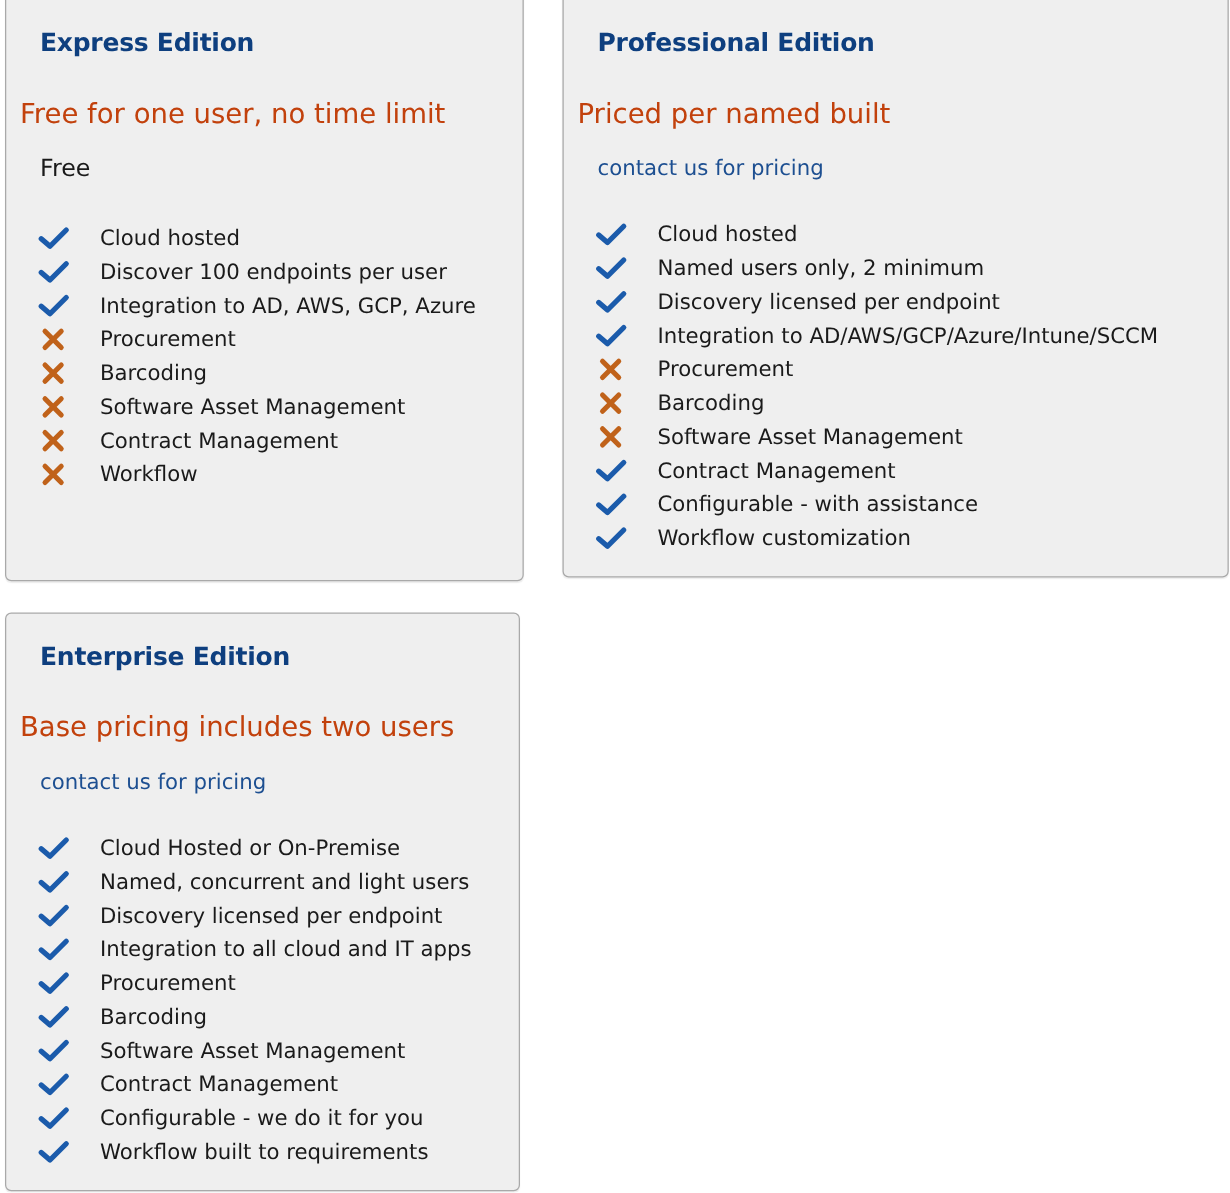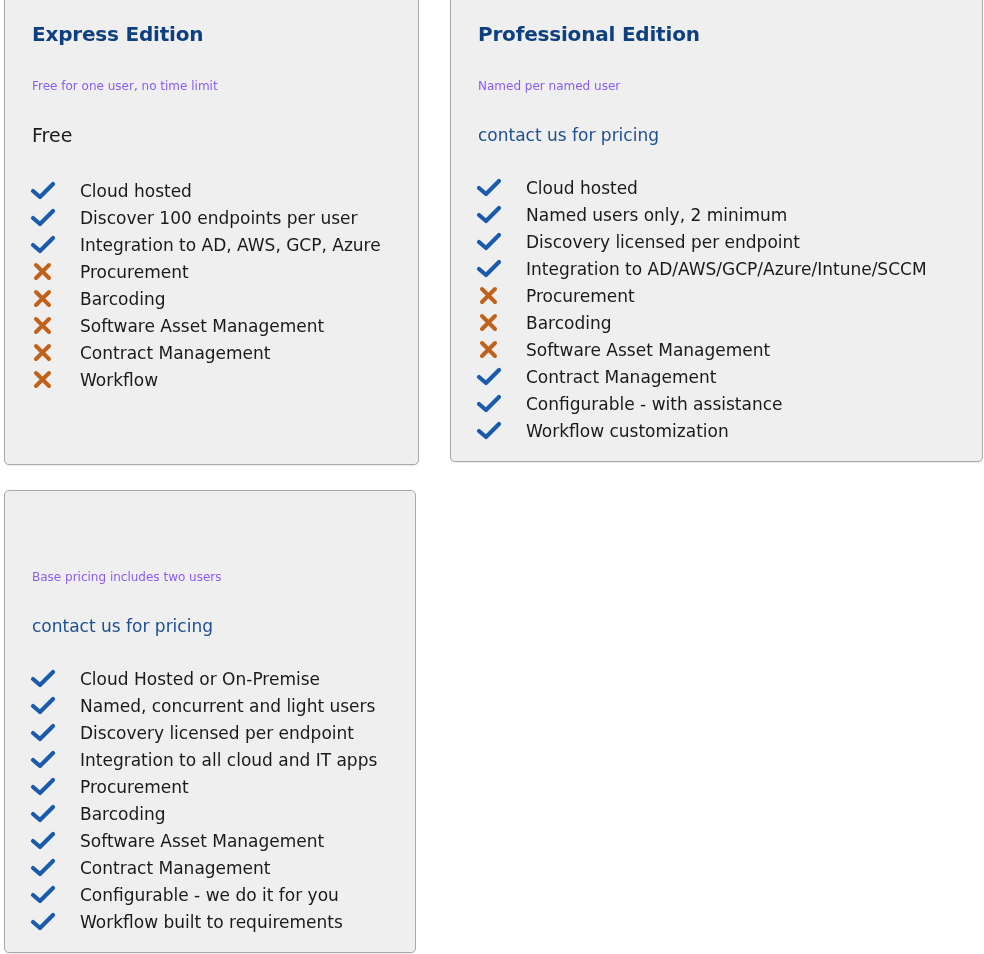--- a/index.html
+++ b/index.html
@@ -34,23 +34,23 @@
       left: 27px;
       margin: 0;
       font-size: 20px;
       font-weight: bold;
       color: #0e3f7f;
       letter-spacing: -0.2px;
       white-space: nowrap;
     }
     .card-subtitle {
       position: absolute;
-      left: 27px;
-      font-size: 12px;
-      color: #8b5cf6;
+      left: 11px;
+      font-size: 22px;
+      color: #c2410c;
       white-space: nowrap;
     }
     .card-price {
       position: absolute;
       left: 27px;
       font-size: 19px;
       color: #1a1a1a;
       white-space: nowrap;
     }
     .card-link {
@@ -160,21 +160,21 @@
               <path d="M6 4 L19 17 M19 4 L6 17" fill="none" stroke="#c0621a" stroke-width="4" stroke-linecap="round"></path>
             </svg>
           </span>
           <span class="feature-label">Workflow</span>
         </li>
       </ul>
   </section>
 
   <section class="card" id="card-professional">
     <h2 class="card-title" style="top:27px;">Professional Edition</h2>
-    <div class="card-subtitle" style="top:84px;">Named per named user</div>
+    <div class="card-subtitle" style="top:84px;">Priced per named built</div>
     <a class="card-link" style="top:130px;">contact us for pricing</a>
     <ul class="features" style="top:179px;">
         <li class="feature">
           <span class="feature-icon">
             <svg viewBox="0 0 26 22">
               <path d="M3 11 L10 17 L23 4" fill="none" stroke="#1b5bab" stroke-width="4.2" stroke-linecap="round" stroke-linejoin="round"></path>
             </svg>
           </span>
           <span class="feature-label">Cloud hosted</span>
         </li>
@@ -247,20 +247,21 @@
             <svg viewBox="0 0 26 22">
               <path d="M3 11 L10 17 L23 4" fill="none" stroke="#1b5bab" stroke-width="4.2" stroke-linecap="round" stroke-linejoin="round"></path>
             </svg>
           </span>
           <span class="feature-label">Workflow customization</span>
         </li>
       </ul>
   </section>
 
   <section class="card" id="card-enterprise">
+    <h2 class="card-title" style="top:22px;">Enterprise Edition</h2>
     <div class="card-subtitle" style="top:79px;">Base pricing includes two users</div>
     <a class="card-link" style="top:125px;">contact us for pricing</a>
     <ul class="features" style="top:174px;">
         <li class="feature">
           <span class="feature-icon">
             <svg viewBox="0 0 26 22">
               <path d="M3 11 L10 17 L23 4" fill="none" stroke="#1b5bab" stroke-width="4.2" stroke-linecap="round" stroke-linejoin="round"></path>
             </svg>
           </span>
           <span class="feature-label">Cloud Hosted or On-Premise</span>

